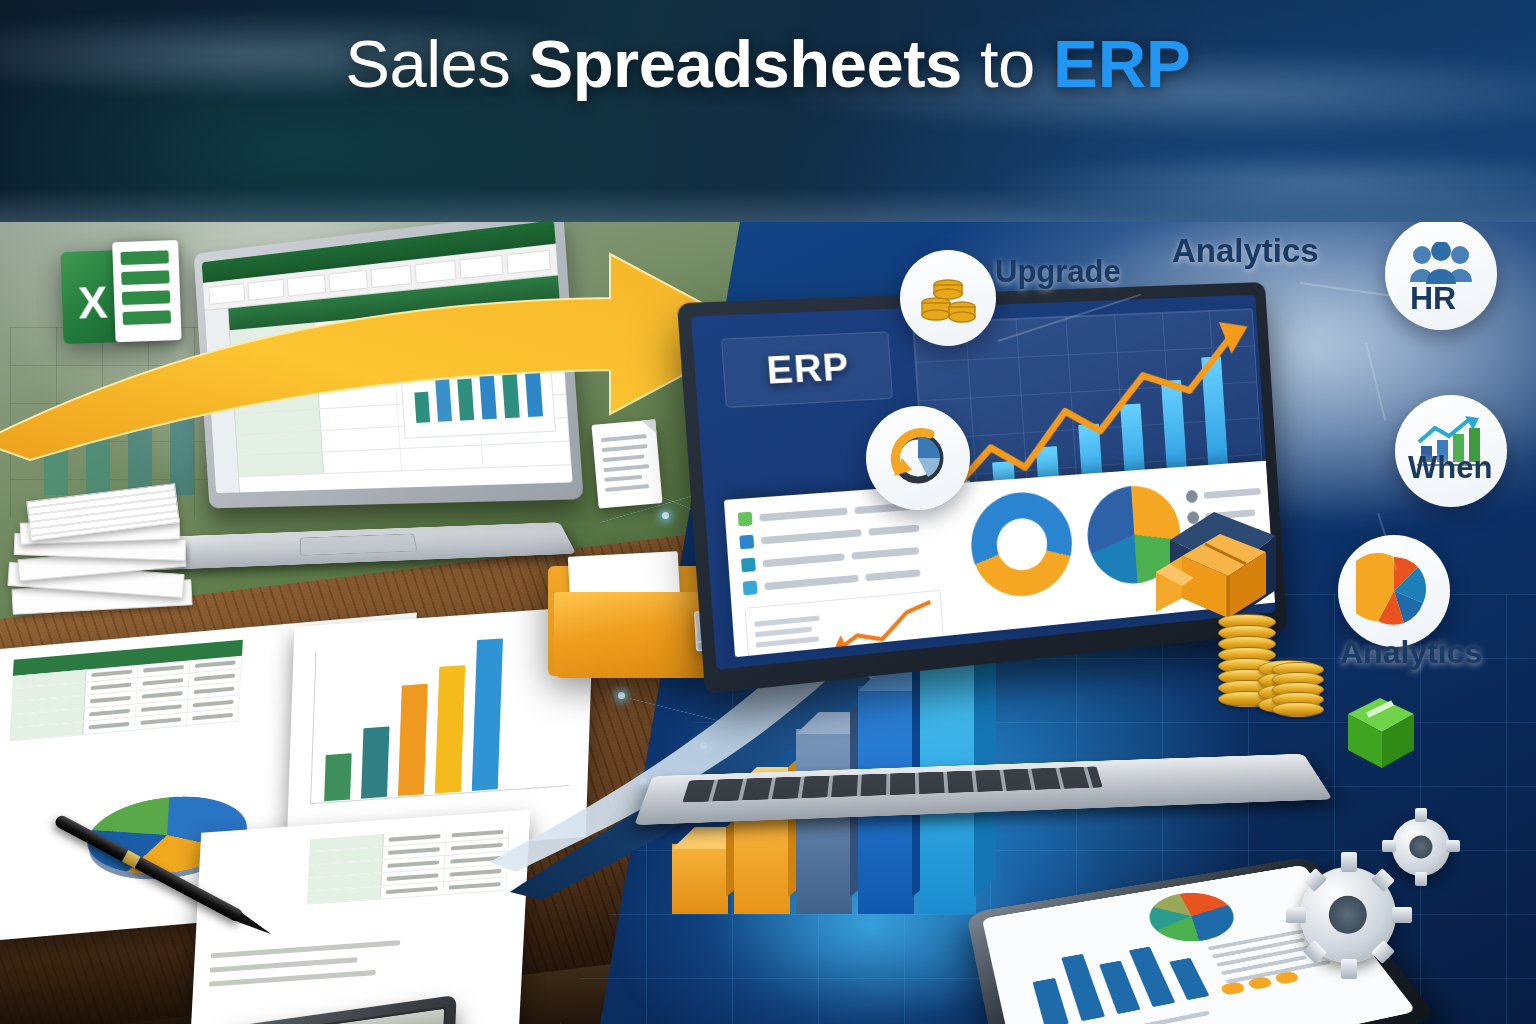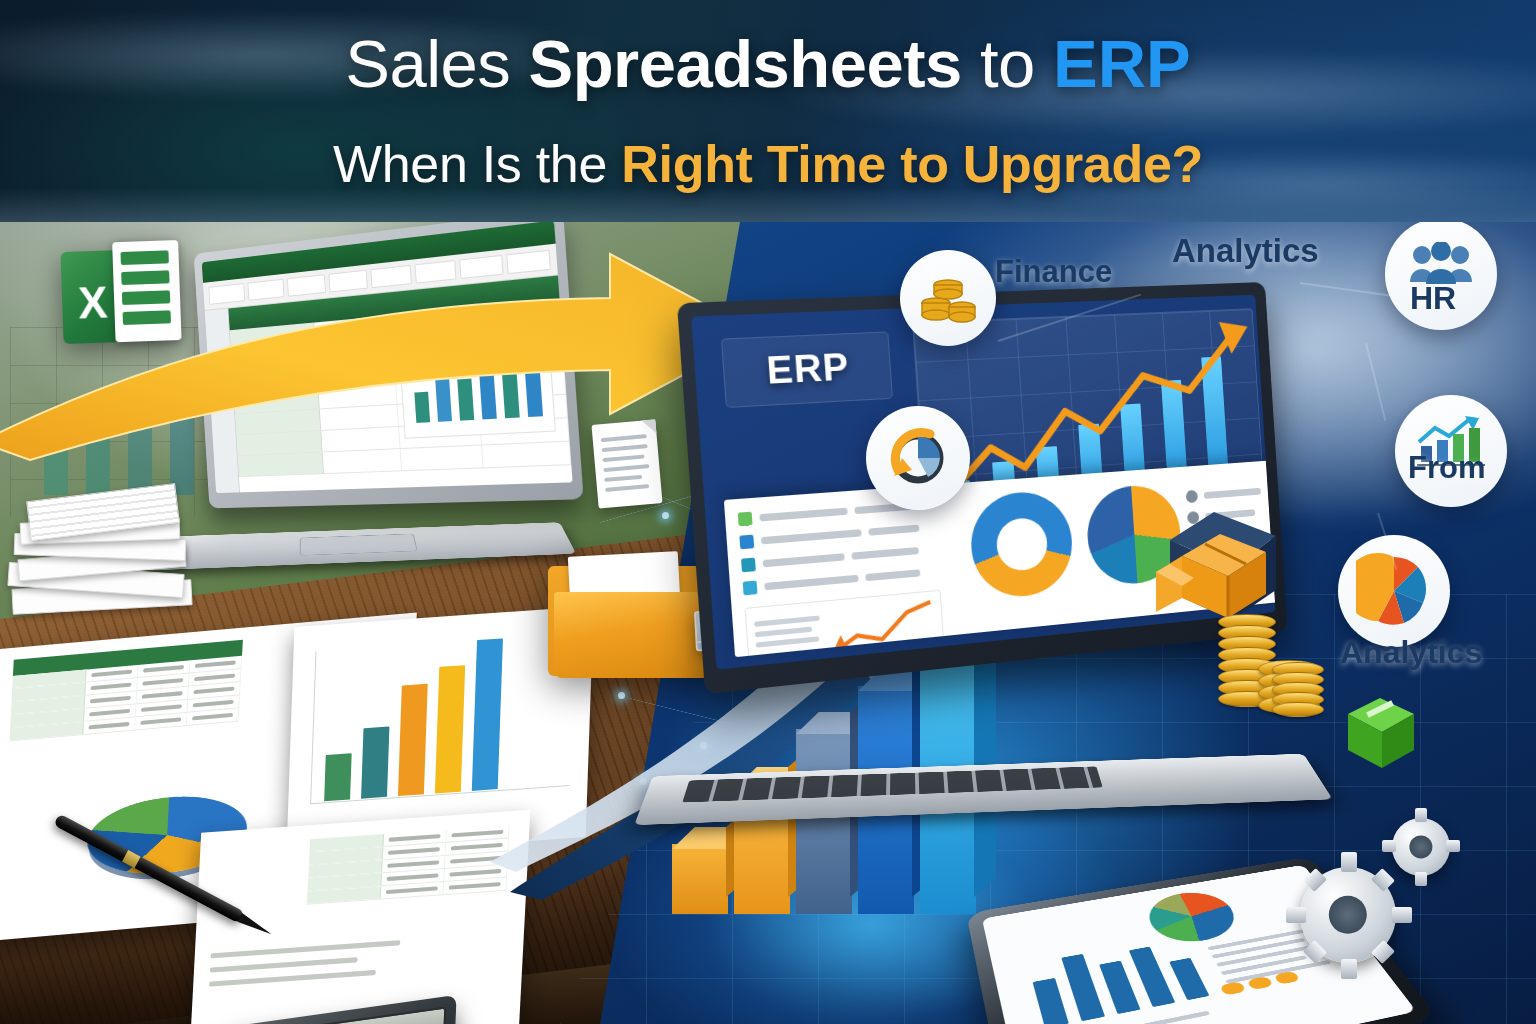--- a/index.html
+++ b/index.html
@@ -289,23 +289,20 @@
 
   <div id="header">
     <div class="hdr-sheen" style="left:-120px; top:10px;"></div>
     <div class="hdr-sheen" style="left:760px; top:48px; width:900px;"></div>
     <div class="hdr-sheen" style="left:980px; top:150px; width:680px; height:70px;"></div>
 
     <div class="title-wrap" id="title">
       <span class="t-light">Sales </span><span class="t-bold">Spreadsheets </span><span class="t-light">to </span><span class="t-erp">ERP</span>
     </div>
 
-    <div class="title-wrap" id="subtitle">
-      <span class="t-light">When Is the </span><span class="t-gold">Right Time to Upgrade?</span>
-    </div>
   </div>
 
   <div id="scene">
 
     <div class="left-bg"></div>
     <div class="desk"></div>
     <div class="desk-dark"></div>
 
     <div class="ghost-chart">
       <div class="gc-grid"></div>
@@ -801,21 +798,21 @@
           <ellipse cx="30" cy="23" rx="14" ry="5"></ellipse>
           <ellipse cx="18" cy="32" rx="14" ry="5"></ellipse>
             <rect x="4" y="32" width="28" height="12"></rect>
           <ellipse cx="18" cy="44" rx="14" ry="5"></ellipse>
           <ellipse cx="44" cy="36" rx="13" ry="5"></ellipse>
             <rect x="31" y="36" width="26" height="10"></rect>
           <ellipse cx="44" cy="46" rx="13" ry="5"></ellipse>
         </g>
       </svg>
     </div>
-    <div class="blabel" style="left:995px; top:32px; font-size:31px;">Finance</div>
+    <div class="blabel" style="left:995px; top:32px; font-size:31px;">Upgrade</div>
 
     <div class="blabel" style="left:1172px; top:10px; font-size:33px;">Analytics</div>
 
     <div class="bubble" style="left:1385px; top:-4px; width:112px; height:112px;">
       <svg width="66" height="48" viewBox="0 0 66 48" style="margin-top:-16px;">
         <circle cx="14" cy="13" r="9" fill="#4a80b5"></circle>
           <path d="M2 40c0-8 5.5-13 12-13s12 5 12 13z" fill="#4a80b5"></path>
         <circle cx="52" cy="13" r="9" fill="#4a80b5"></circle>
           <path d="M40 40c0-8 5.5-13 12-13s12 5 12 13z" fill="#4a80b5"></path>
         <circle cx="33" cy="9" r="10" fill="#2f6da6"></circle>
@@ -828,21 +825,21 @@
       <svg width="72" height="56" viewBox="0 0 72 56" style="margin-top:-14px;">
         <polyline points="4,26 20,12 34,20 56,2" fill="none" stroke="#2aa8d8" stroke-width="4"></polyline>
         <polygon points="50,0 64,2 58,14" fill="#2aa8d8"></polygon>
         <rect x="6" y="30" width="11" height="16" fill="#33619e"></rect>
         <rect x="22" y="24" width="11" height="22" fill="#3a7ec0"></rect>
         <rect x="38" y="18" width="11" height="28" fill="#4caf50"></rect>
         <rect x="54" y="12" width="11" height="34" fill="#3f9a3f"></rect>
         <line x1="2" y1="49" x2="70" y2="49" stroke="#4a5a6a" stroke-width="2"></line>
       </svg>
     </div>
-    <div class="blabel" style="left:1408px; top:228px; font-size:31px; font-weight:700;">From</div>
+    <div class="blabel" style="left:1408px; top:228px; font-size:31px; font-weight:700;">When</div>
 
     <div class="bubble" style="left:1338px; top:313px; width:112px; height:112px;">
       <svg width="76" height="76" viewBox="0 0 76 76">
         <g transform="translate(38,38)">
           <path d="M0 0 L0 -34 A34 34 0 0 1 24 -24 Z" fill="#e8541f"></path>
           <path d="M0 0 L24 -24 A34 34 0 0 1 29 12 Z" fill="#1d7fb8"></path>
           <path d="M0 0 L29 12 A34 34 0 0 1 10 32 Z" fill="#1f6aa8"></path>
           <path d="M0 0 L10 32 A34 34 0 0 1 -16 30 Z" fill="#e8541f"></path>
           <path d="M0 0 L-16 30 A34 34 0 1 1 0 -34 Z" fill="#f5a623"></path>
         </g>

